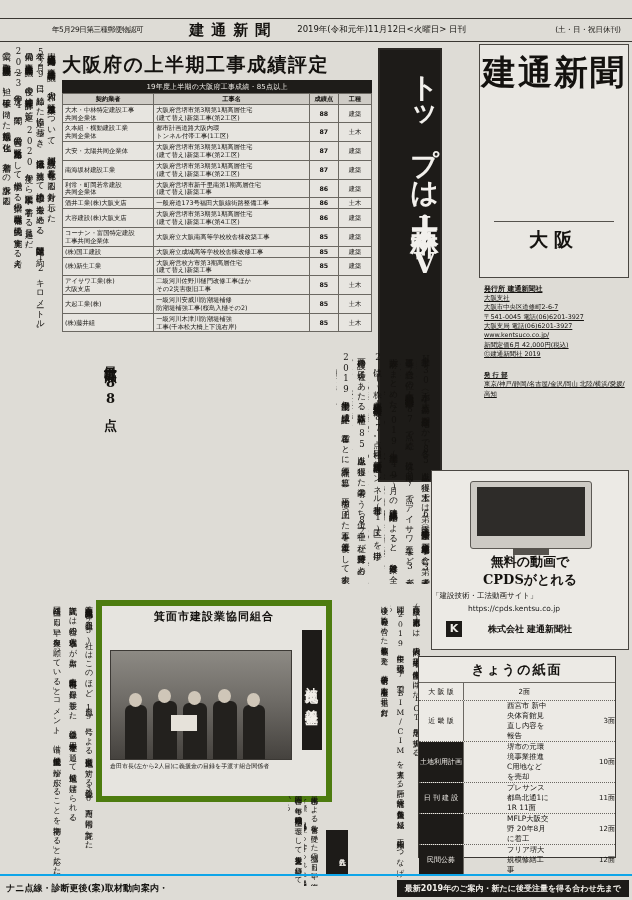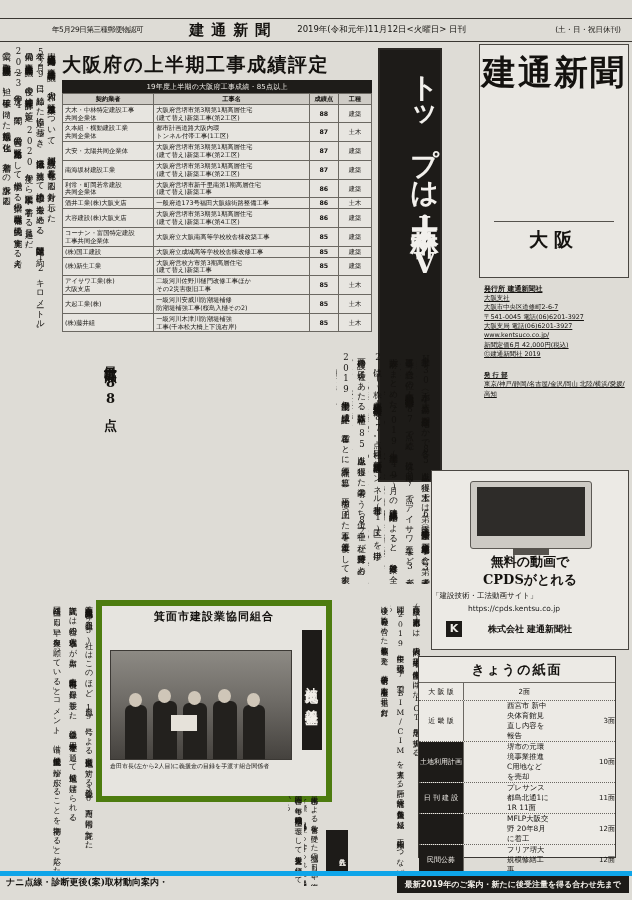--- a/index.html
+++ b/index.html
@@ -200,21 +200,21 @@
   .t-txt{flex:1;font-size:7.4px;display:flex;align-items:center;padding-left:3px;}
   .t-pg{width:26px;flex:0 0 26px;font-size:7px;display:flex;align-items:center;justify-content:flex-end;padding-right:0;}
   .today-foot{
     text-align:center;font-size:9px;font-weight:bold;padding:5px 0 0;
     font-family:"DejaVu Serif","Liberation Serif",serif;
   }
 
   
   .bottom-strip{
     position:absolute;left:0;bottom:0;width:632px;height:24px;
-    border-top:5px solid #0ea5e9;display:flex;align-items:flex-start;
+    border-top:2px solid #0ea5e9;display:flex;align-items:center;
   }
   .bs-left{font-size:9px;padding-left:6px;font-family:"DejaVu Serif","Liberation Serif",serif;font-weight:bold;}
   .bs-right{
     margin-left:auto;background:#1d1b18;color:#f2efe9;font-size:8px;
     padding:3px 8px;margin-right:3px;font-weight:bold;
   }
   .bs-badge{
     position:absolute;left:326px;bottom:24px;width:22px;height:46px;
     background:#1d1b18;color:#f2efe9;font-size:7px;
     writing-mode:vertical-rl;text-orientation:upright;text-align:center;

